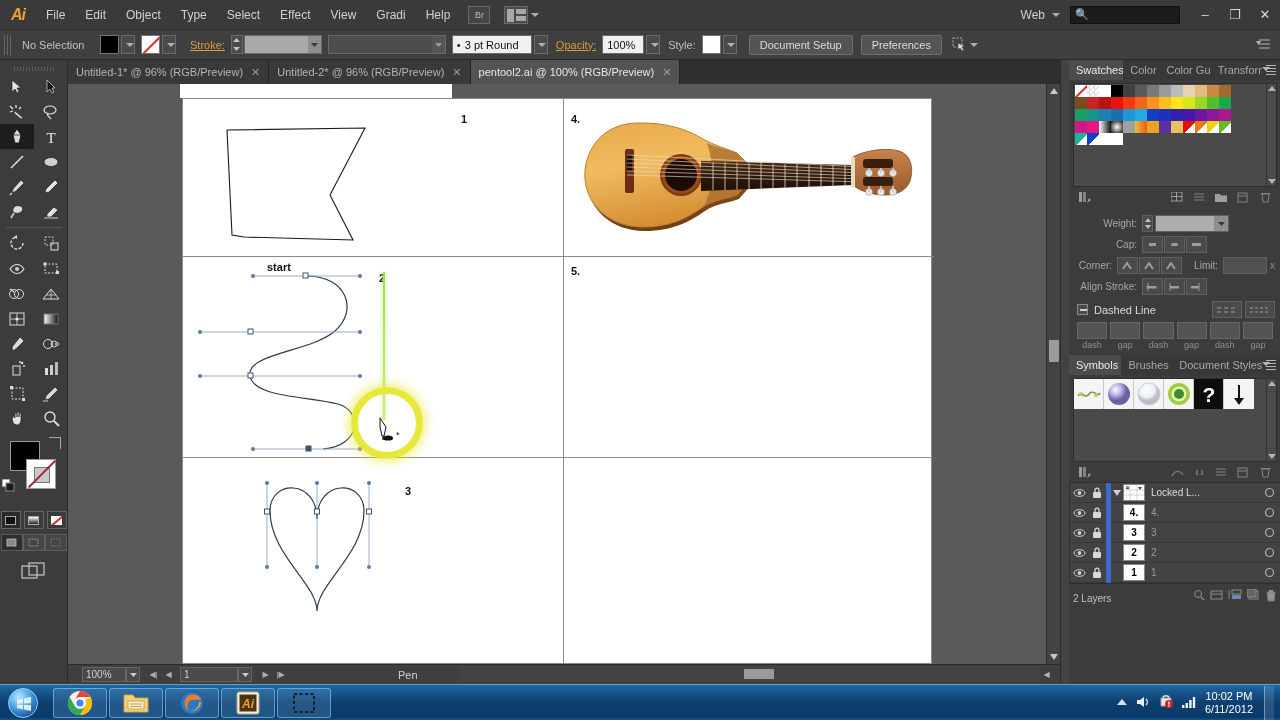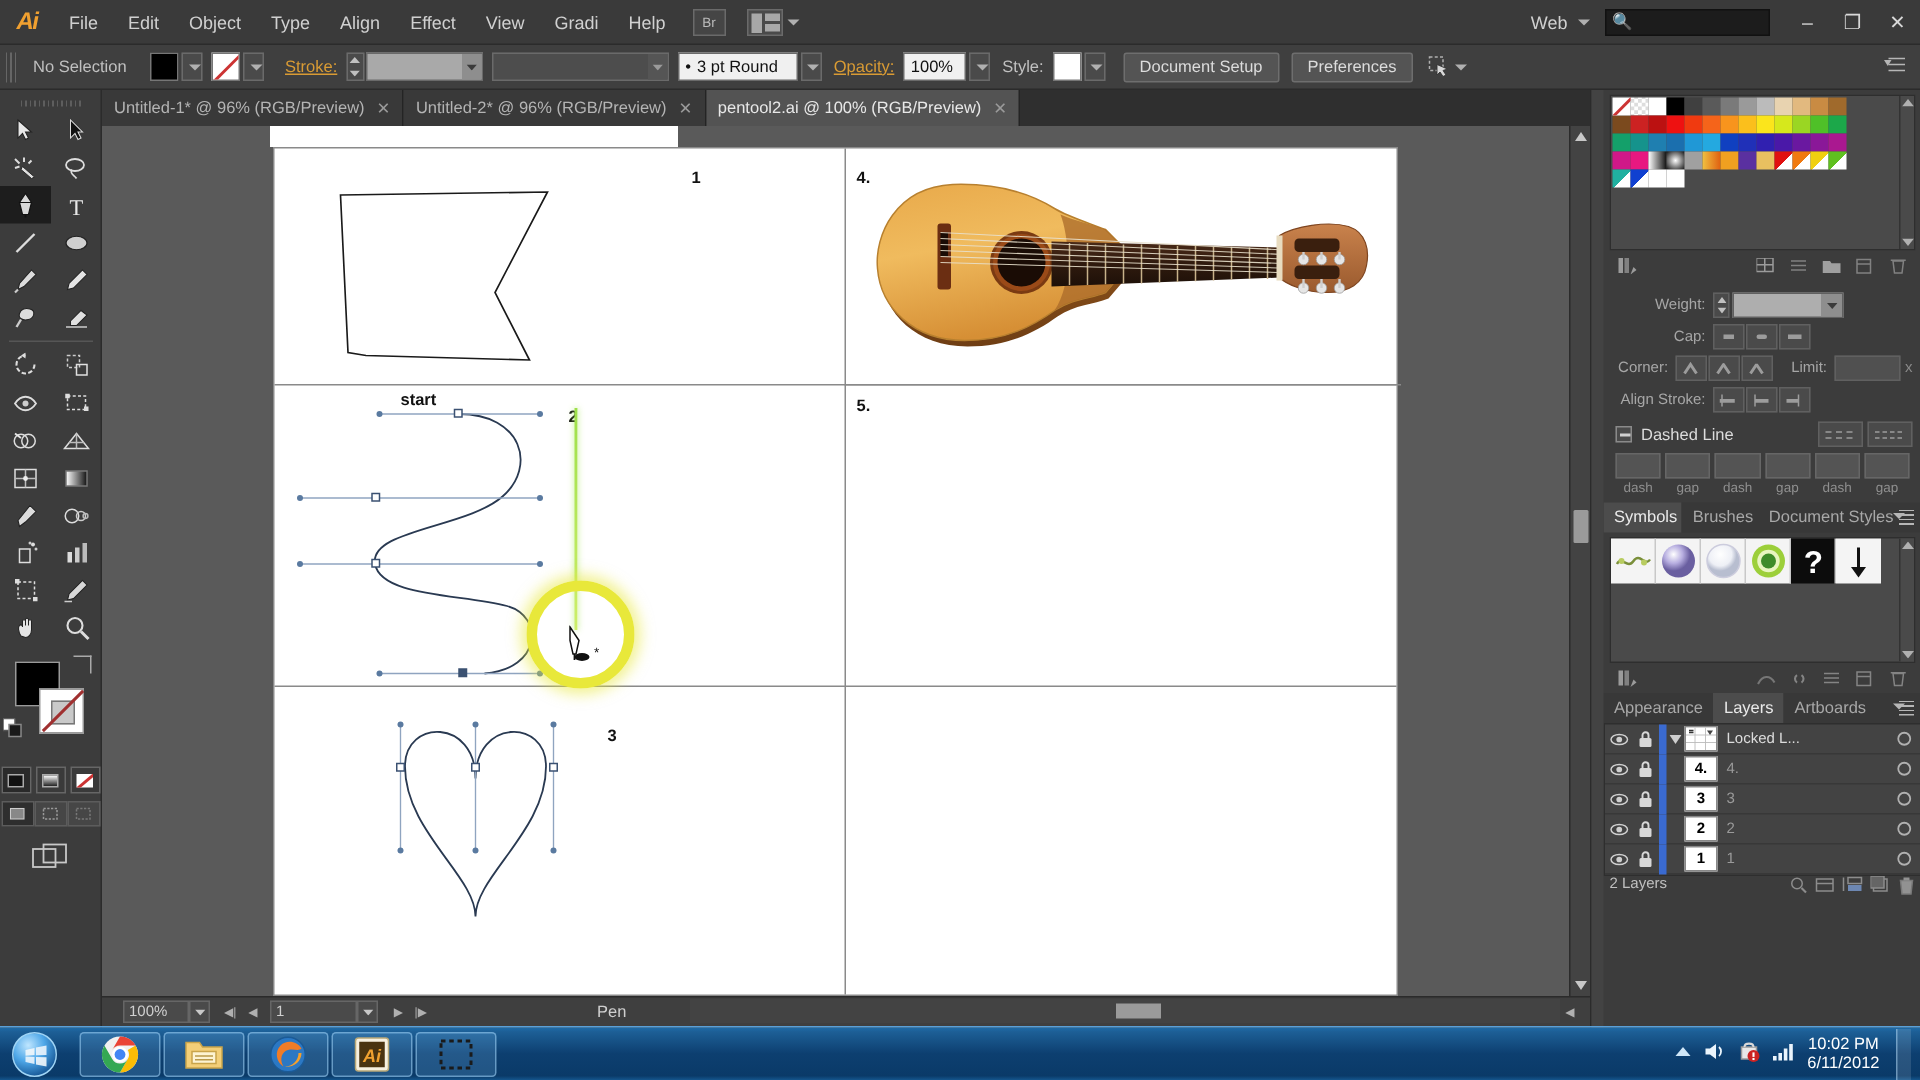--- a/index.html
+++ b/index.html
@@ -346,21 +346,21 @@
   .lr-eye { width:18px; display:flex;align-items:center;justify-content:center; }
   .lr-lock { width:18px; display:flex;align-items:center;justify-content:center; }
   .lr-color { width:5px; height:20px; }
   .lr-tri { width:12px; display:flex;align-items:center;justify-content:center; }
   .lr-thumb { width:22px; height:17px; background:#fff; border:1px solid #888;
     display:flex;align-items:center;justify-content:center; color:#000;
     font-size:10px; font-weight:bold; }
   .lr-name { flex:1; padding-left:6px; font-size:10px; color:#dcdcdc;
     white-space:nowrap; overflow:hidden; }
   .lr-target { width:22px; display:flex;align-items:center;justify-content:center; }
-  .layers-footer { display:flex; align-items:flex-start; height:20px; padding:0 4px;
+  .layers-footer { display:flex; align-items:flex-end; height:20px; padding:0 4px;
     font-size:10px; color:#c0c0c0; }
   .lf-icons { margin-left:auto; display:flex; gap:5px; opacity:.8; }
 
   
   .taskbar {
     position: absolute; left: 0; top: 684px; width: 1280px; height: 36px;
     background: linear-gradient(to bottom,#1e6ba8 0%, #1d5f96 8%, #0d3f70 50%, #0a3a68 92%, #14558c 100%);
     border-top: 1px solid #5aa0d8; display: flex; align-items: center;
   }
   .startorb {
@@ -389,21 +389,21 @@
 <body>
 
 <div id="app">
 
   <div class="menubar">
     <div class="ai-logo">Ai</div>
     <div class="menu-item">File</div>
     <div class="menu-item">Edit</div>
     <div class="menu-item">Object</div>
     <div class="menu-item">Type</div>
-    <div class="menu-item">Align</div>
+    <div class="menu-item">Select</div>
     <div class="menu-item">Effect</div>
     <div class="menu-item">View</div>
     <div class="menu-item">Gradi</div>
     <div class="menu-item">Help</div>
     <div class="mb-icon">Br</div>
     <div style="display:flex;align-items:center;">
       <div class="mb-icon2"></div>
       <div class="caret-sm"></div>
     </div>
     <div class="mb-right">
@@ -956,20 +956,29 @@
   </div>
   <div class="hscroll-track">
     <div class="hscroll-thumb"></div>
   </div>
 
   <div class="rpanels">
     <div class="rp-collapse"></div>
 
     <div style="margin-left:8px;width:212px">
 
+      <div class="ptabs">
+        <div class="ptab active">Swatches</div>
+        <div class="ptab">Color</div>
+        <div class="ptab">Color Gu</div>
+        <div class="ptab">Transforr</div>
+        <div class="ptab-menu">
+            <div class="pmenu-glyph"></div>
+          </div>
+      </div>
       <div class="swatch-grid-wrap">
         <div class="swatch-grid" id="swatch-grid">
             <div class="sw" style="background: rgb(255, 255, 255); position: relative; overflow: hidden;">
               <div style="position:absolute;left:-2px;top:5px;width:18px;height:1.5px;background:#c33;transform:rotate(-45deg)"></div>
             </div>
             <div class="sw" style="background: repeating-conic-gradient(rgb(221, 221, 221) 0%, rgb(221, 221, 221) 25%, rgb(255, 255, 255) 0%, rgb(255, 255, 255) 50%) 0px center / 5px 5px;"></div>
             <div class="sw" style="background: rgb(255, 255, 255);"></div>
             <div class="sw" style="background: rgb(0, 0, 0);"></div>
             <div class="sw" style="background: rgb(64, 64, 64);"></div>
             <div class="sw" style="background: rgb(90, 90, 90);"></div>
@@ -1299,28 +1308,20 @@
             </svg>
         </div>
         <div class="pf-btn">
           <svg width="11" height="12" viewBox="0 0 11 12">
               <path d="M2,3 L9,3 L8,11 L3,11 Z" fill="none" stroke="#9c9c9c"></path>
               <line x1="0.5" y1="2.5" x2="10.5" y2="2.5" stroke="#9c9c9c"></line>
             </svg>
         </div>
       </div>
 
-      <div class="ptabs">
-        <div class="ptab">Appearance</div>
-        <div class="ptab active">Layers</div>
-        <div class="ptab">Artboards</div>
-        <div class="ptab-menu">
-            <div class="pmenu-glyph"></div>
-          </div>
-      </div>
       <div class="layer-list" id="layer-list">
           <div class="lrow">
             <div class="lr-eye">
               <svg width="13" height="10" viewBox="0 0 13 10">
                 <ellipse cx="6.5" cy="5" rx="5.5" ry="3.4" fill="none" stroke="#cfcfcf" stroke-width="1"></ellipse>
                 <circle cx="6.5" cy="5" r="1.9" fill="#cfcfcf"></circle>
               </svg>
             </div>
             <div class="lr-lock">
               <svg width="10" height="12" viewBox="0 0 10 12">

